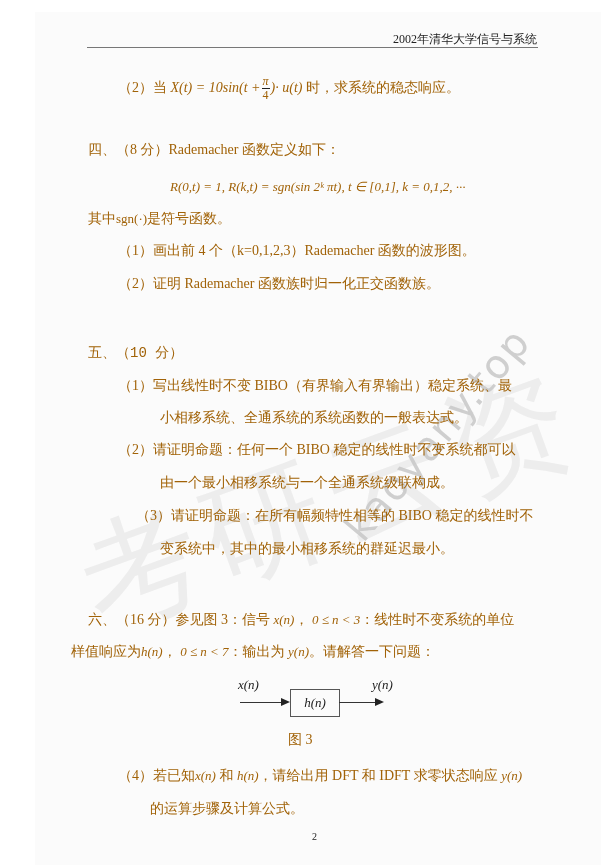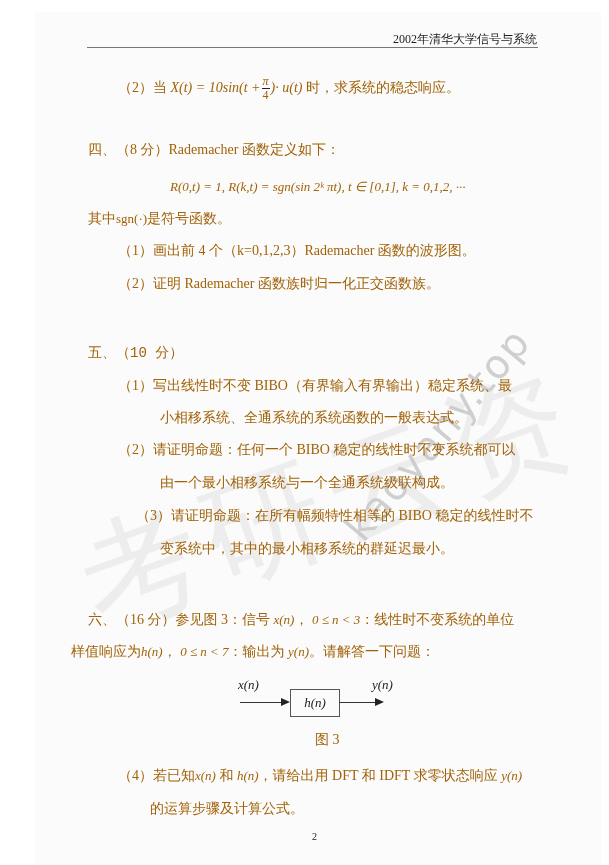--- a/index.html
+++ b/index.html
@@ -69,21 +69,21 @@
 
 <div class="diagram">
   <div class="sig" style="left:8px; top:0px;">x(n)</div>
   <div class="arrow" style="left:10px; width:42px;"></div>
   <div class="arrowhead" style="left:51px;"></div>
   <div class="box">h(n)</div>
   <div class="arrow" style="left:109px; width:40px;"></div>
   <div class="arrowhead" style="left:145px;"></div>
   <div class="sig" style="left:142px; top:0px;">y(n)</div>
 </div>
-<div class="line" style="left:315px; top:731px;">图 3</div>
+<div class="line" style="left:288px; top:731px;">图 3</div>
 
 <div class="line" style="left:118px; top:767px;">
   <span>（4）若已知</span><span class="it small">x(n)</span>
   <span>和</span>
   <span class="it small">h(n)</span><span>，请给出用 DFT 和 IDFT 求零状态响应</span>
   <span class="it small">y(n)</span>
 </div>
 <div class="line" style="left:150px; top:800px;">的运算步骤及计算公式。</div>
 
 <div class="pagenum">2</div>

